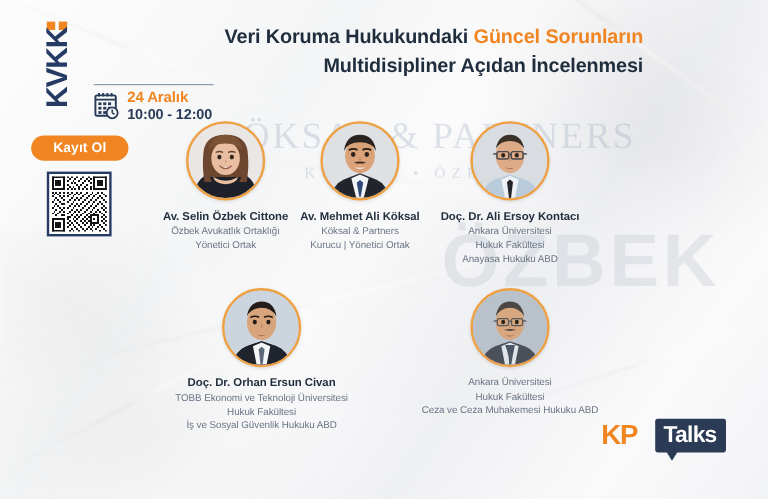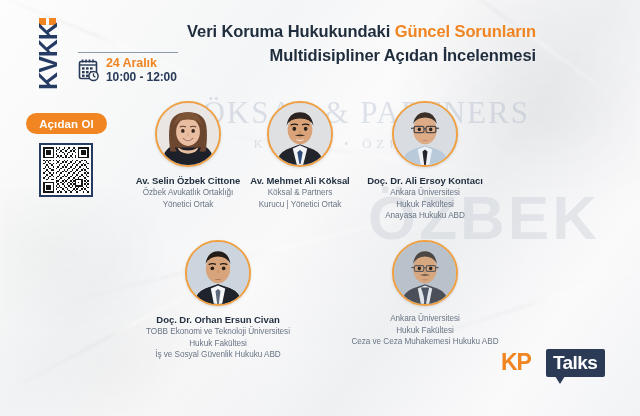--- a/index.html
+++ b/index.html
@@ -162,21 +162,21 @@
     letter-spacing: -0.1px;
     white-space: nowrap;
     text-align: right;
   }
   #title-block .hl { color: #f08521; }
 
   
   #datetime-block {
     position: absolute;
     left: 66px;
-    top: 52px;
+    top: 70px;
     width: 180px;
     padding-left: 12px;
   }
   #datetime-block .rule {
     width: 100px;
     height: 1px;
     background: #8d9bb0;
     margin-bottom: 4px;
   }
   #datetime-block .dt-row {
@@ -375,21 +375,21 @@
           <line x1="15.5" y1="18" x2="17.4" y2="19.3" stroke="#273a57" stroke-width="1.3"></line>
         </svg>
       </span>
       <span class="dt-text">
         <span class="dt-date" style="display:block">24 Aralık</span>
         <span class="dt-time" style="display:block">10:00 - 12:00</span>
       </span>
     </div>
   </div>
 
-  <div id="register-button">Açıdan Ol</div>
+  <div id="register-button">Kayıt Ol</div>
 
   <div id="qr-code">
     <svg viewBox="0 0 29 29" xmlns="http://www.w3.org/2000/svg" shape-rendering="crispEdges">
       <rect width="29" height="29" fill="#ffffff"></rect>
       <g fill="#141414">
 
         <rect x="0" y="0" width="7" height="1"></rect>
           <rect x="0" y="6" width="7" height="1"></rect>
         <rect x="0" y="0" width="1" height="7"></rect>
           <rect x="6" y="0" width="1" height="7"></rect>

